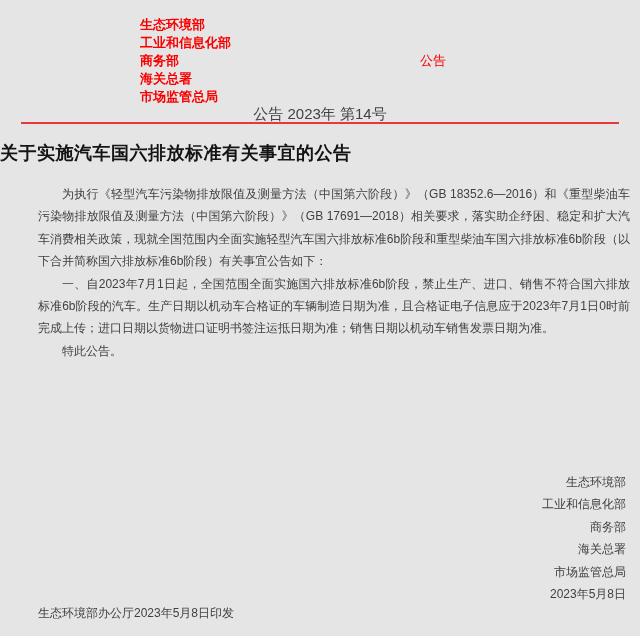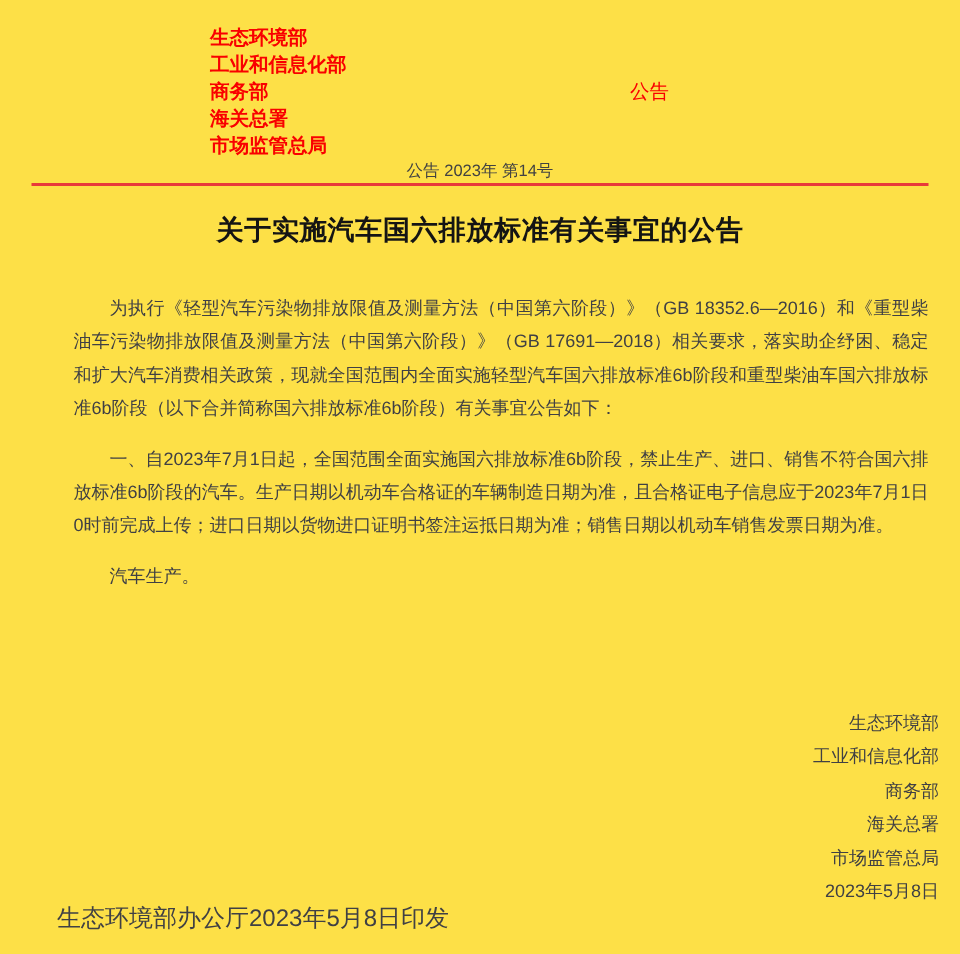--- a/index.html
+++ b/index.html
@@ -1,70 +1,70 @@
 <!DOCTYPE html>
 <html><head>
 <meta charset="utf-8">
 <style>
   html,body{margin:0;padding:0;background:#ffffff;}
   .page{
     position:relative;
     width:640px;height:636px;
-    background:#fde047;
+    background:#e5e5e5;
     overflow:hidden;
     font-family:"Liberation Sans","DejaVu Sans",sans-serif;
   }
   
   .agencies{
     position:absolute;left:140px;top:16px;
   }
   .agency-line{
     font-size:13px;font-weight:700;color:#f90000;
     line-height:18px;white-space:nowrap;
   }
   .gonggao-label{
     position:absolute;left:420px;top:52px;
     font-size:13px;font-weight:400;color:#f90000;
     line-height:18px;
   }
   
   .doc-number{
     position:absolute;left:0;top:106px;width:640px;
-    text-align:center;font-size:11px;color:#424242;line-height:16px;
+    text-align:center;font-size:15px;color:#424242;line-height:16px;
   }
   
   .red-rule{
     position:absolute;left:21px;top:122px;width:598px;height:2px;
     background:#e8393a;
   }
   
   .doc-title{
     position:absolute;left:0;top:140px;width:640px;
-    text-align:center;font-size:18px;font-weight:700;color:#141414;
+    text-align:left;font-size:18px;font-weight:700;color:#141414;
     line-height:26px;letter-spacing:0.5px;
   }
   
   .body-text{
     position:absolute;left:38px;top:183px;width:592px;
     font-size:12px;color:#404044;line-height:22.4px;
     text-align:justify;
   }
   .body-text p{
-    margin:11px;text-indent:2em;
+    margin:0;text-indent:2em;
   }
   
   .signature{
     position:absolute;right:14px;top:471px;
     text-align:right;font-size:12px;color:#404044;line-height:22.4px;
   }
   .signature div{white-space:nowrap;}
   
   .imprint{
     position:absolute;left:38px;top:604px;
-    font-size:16px;color:#404044;line-height:18px;white-space:nowrap;
+    font-size:12px;color:#404044;line-height:18px;white-space:nowrap;
   }
 </style>
 </head>
 <body>
 
 <div class="page">
 
   <div class="agencies">
     <div class="agency-line">生态环境部</div>
     <div class="agency-line">工业和信息化部</div>
@@ -76,21 +76,21 @@
 
   <div class="doc-number">公告 2023年 第14号</div>
 
   <div class="red-rule"></div>
 
   <div class="doc-title">关于实施汽车国六排放标准有关事宜的公告</div>
 
   <div class="body-text">
     <p>为执行《轻型汽车污染物排放限值及测量方法（中国第六阶段）》（GB 18352.6—2016）和《重型柴油车污染物排放限值及测量方法（中国第六阶段）》（GB 17691—2018）相关要求，落实助企纾困、稳定和扩大汽车消费相关政策，现就全国范围内全面实施轻型汽车国六排放标准6b阶段和重型柴油车国六排放标准6b阶段（以下合并简称国六排放标准6b阶段）有关事宜公告如下：</p>
     <p>一、自2023年7月1日起，全国范围全面实施国六排放标准6b阶段，禁止生产、进口、销售不符合国六排放标准6b阶段的汽车。生产日期以机动车合格证的车辆制造日期为准，且合格证电子信息应于2023年7月1日0时前完成上传；进口日期以货物进口证明书签注运抵日期为准；销售日期以机动车销售发票日期为准。</p>
-    <p>汽车生产。</p>
+    <p>特此公告。</p>
   </div>
 
   <div class="signature">
     <div>生态环境部</div>
     <div>工业和信息化部</div>
     <div>商务部</div>
     <div>海关总署</div>
     <div>市场监管总局</div>
     <div>2023年5月8日</div>
   </div>

